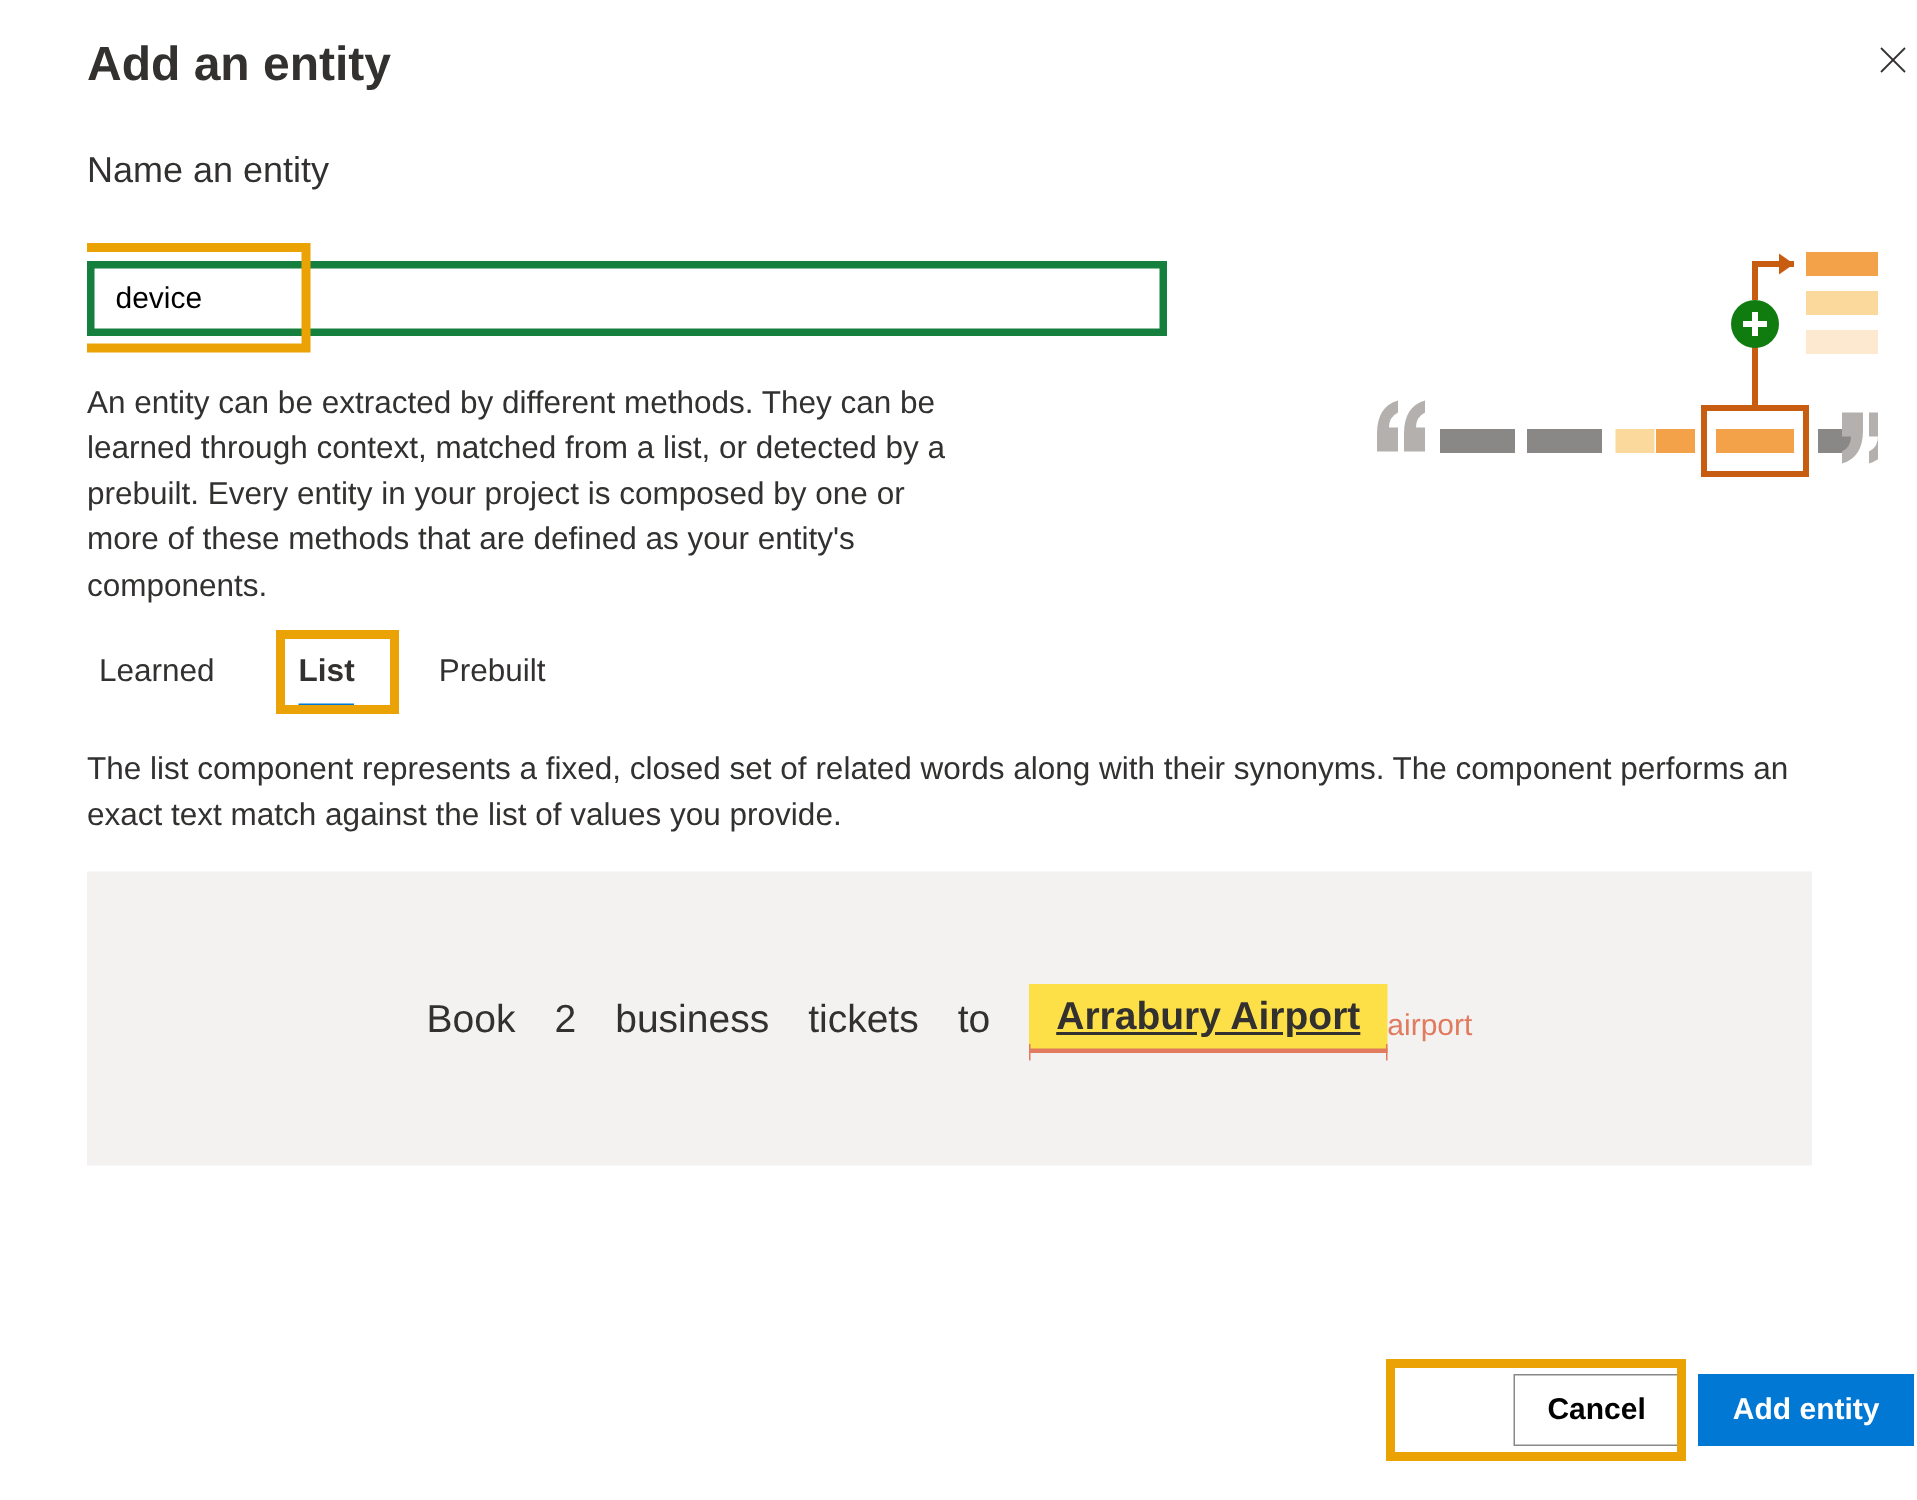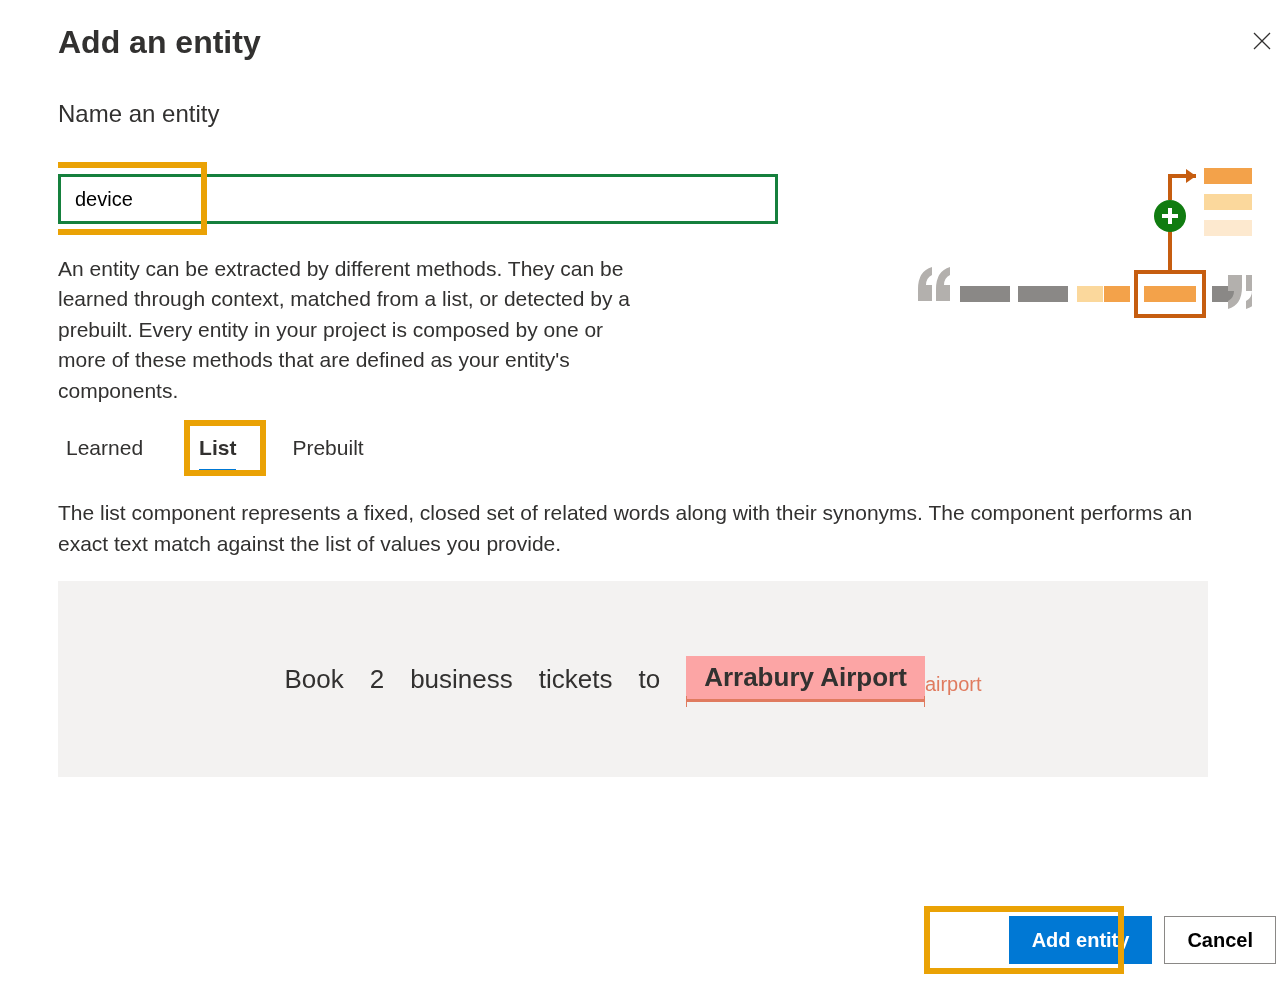--- a/index.html
+++ b/index.html
@@ -11,34 +11,34 @@
   .close-x{cursor:pointer;padding:4px;}
   .scroll-wrap{position:absolute;left:30px;right:6px;top:100px;bottom:140px;overflow:hidden;}
   .scroll-area{width:100%;height:100%;padding-right:48px;}
   .scrollbar-track{position:absolute;right:0;top:0;height:100%;width:20px;background:#f3f2f1;}
   .scroll-arrow{width:20px;height:18px;display:flex;align-items:center;justify-content:center;font-size:11px;color:#605e5c;}
   .scroll-thumb{position:absolute;right:2px;top:170px;width:16px;height:460px;background:#c8c6c4;}
   h2{font-size:24px;font-weight:400;margin-bottom:46px;}
   .field-label{font-size:20px;margin-bottom:6px;}
   .req{color:#a4262c;}
   .input-row{position:relative;margin-bottom:30px;}
-  .text-input{width:720px;height:50px;border:3px solid #15803d;padding:0 14px;font-size:20px;outline:none;}
+  .text-input{width:720px;height:50px;border:5px solid #15803d;padding:0 14px;font-size:20px;outline:none;}
   .hl-input{position:absolute;left:-11px;top:-12px;width:160px;height:73px;border:6px solid #eaa205;pointer-events:none;}
   .top-cols{display:flex;gap:30px;align-items:flex-start;}
   .desc{font-size:21px;line-height:1.45;max-width:580px;color:#323130;margin-bottom:24px;}
   .illus{width:350px;height:170px;position:relative;margin-left:auto;margin-top:-90px;}
   .tabs{position:relative;display:flex;gap:40px;font-size:21px;margin-bottom:28px;align-items:center;}
   .tab{padding:6px 8px 10px 8px;cursor:pointer;}
   .tab.active{font-weight:600;position:relative;}
   .tab.active::after{content:"";position:absolute;left:8px;right:8px;bottom:-2px;height:3px;background:#0078d4;}
   .hl-tab{position:absolute;left:126px;top:-10px;width:82px;height:56px;border:6px solid #eaa205;pointer-events:none;}
   .tab-desc{font-size:21px;line-height:1.45;max-width:1140px;margin-bottom:22px;}
   .example-box{background:#f3f2f1;width:1150px;height:196px;display:flex;flex-direction:row;align-items:center;justify-content:center;}
   .utter{display:flex;align-items:center;gap:26px;font-size:26px;color:#323130;}
-  .ent-box{background:#fca5a5;padding:6px 18px;font-weight:700;font-size:26px;display:flex;flex-direction:column;align-items:center;border-bottom:3px solid #e07b5f;position:relative;}
+  .ent-box{background:#fde047;padding:6px 18px;font-weight:700;font-size:26px;display:flex;flex-direction:column;align-items:center;border-bottom:3px solid #e07b5f;position:relative;text-decoration:underline;}
   .ent-box::before, .ent-box::after{content:"";position:absolute;bottom:-8px;width:1px;height:11px;background:#e07b5f;}
   .ent-box::before{left:0;}
   .ent-box::after{right:0;}
   .ent-label{font-size:20px;color:#e07b5f;font-weight:400;margin-top:10px;}
   .footer{position:absolute;left:30px;right:30px;bottom:36px;display:flex;justify-content:flex-end;gap:12px;align-items:center;}
   .btn{height:48px;padding:0 22px;font-size:20px;font-weight:600;border:1px solid #8a8886;background:#fff;cursor:pointer;}
   .btn.primary{background:#0078d4;color:#fff;border-color:#0078d4;}
   .hl-btn{position:absolute;right:152px;top:-10px;width:200px;height:68px;border:6px solid #eaa205;pointer-events:none;}
 </style>
 </head>
@@ -127,18 +127,18 @@
 
     </div>
     <div class="scrollbar-track">
       <div class="scroll-arrow">▲</div>
       <div class="scroll-thumb"></div>
       <div class="scroll-arrow" style="position:absolute;bottom:0;">▼</div>
     </div>
   </div>
 
   <div class="footer">
+    <button class="btn">Cancel</button>
     <button class="btn primary">Add entity</button>
-    <button class="btn">Cancel</button>
     <div class="hl-btn"></div>
   </div>
 
 </div>
 
 </body></html>

